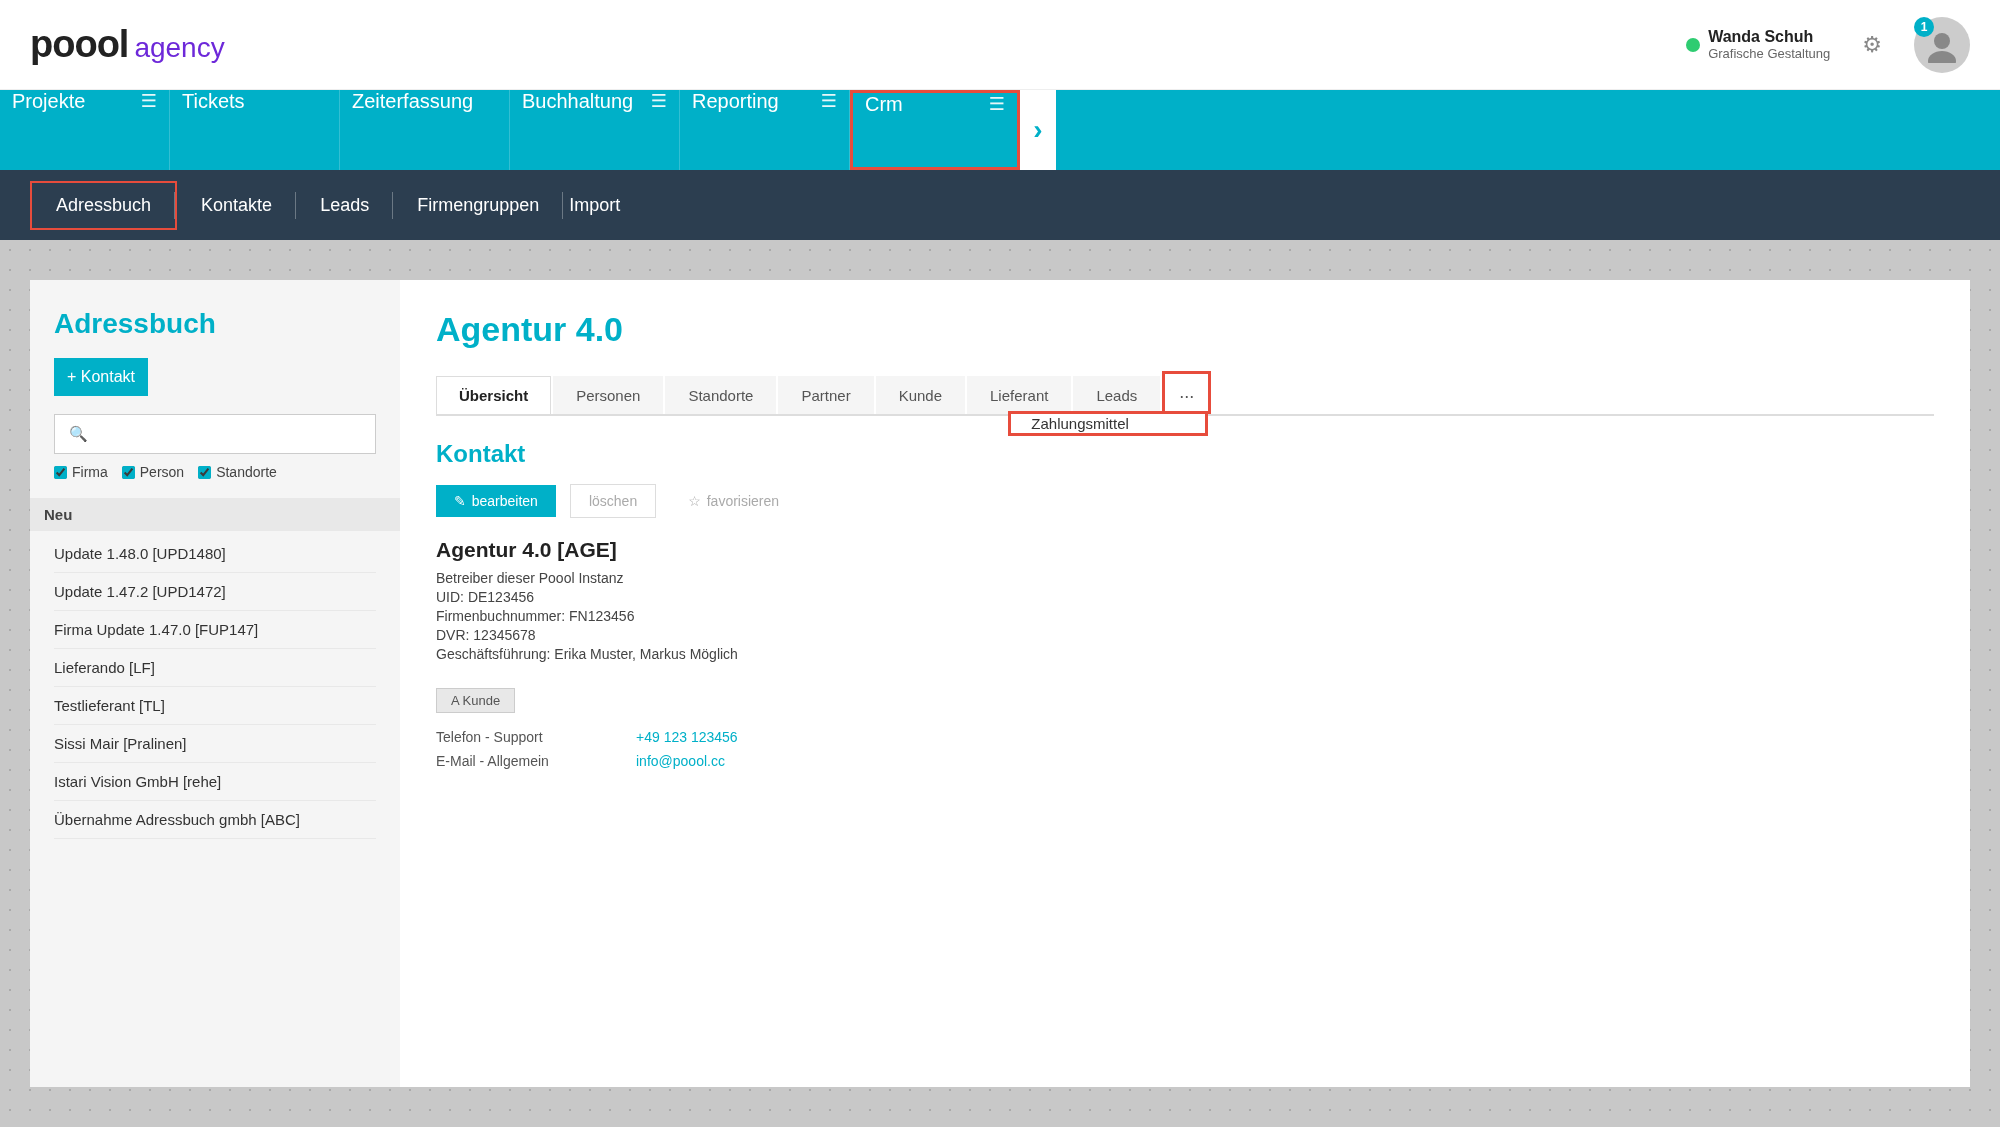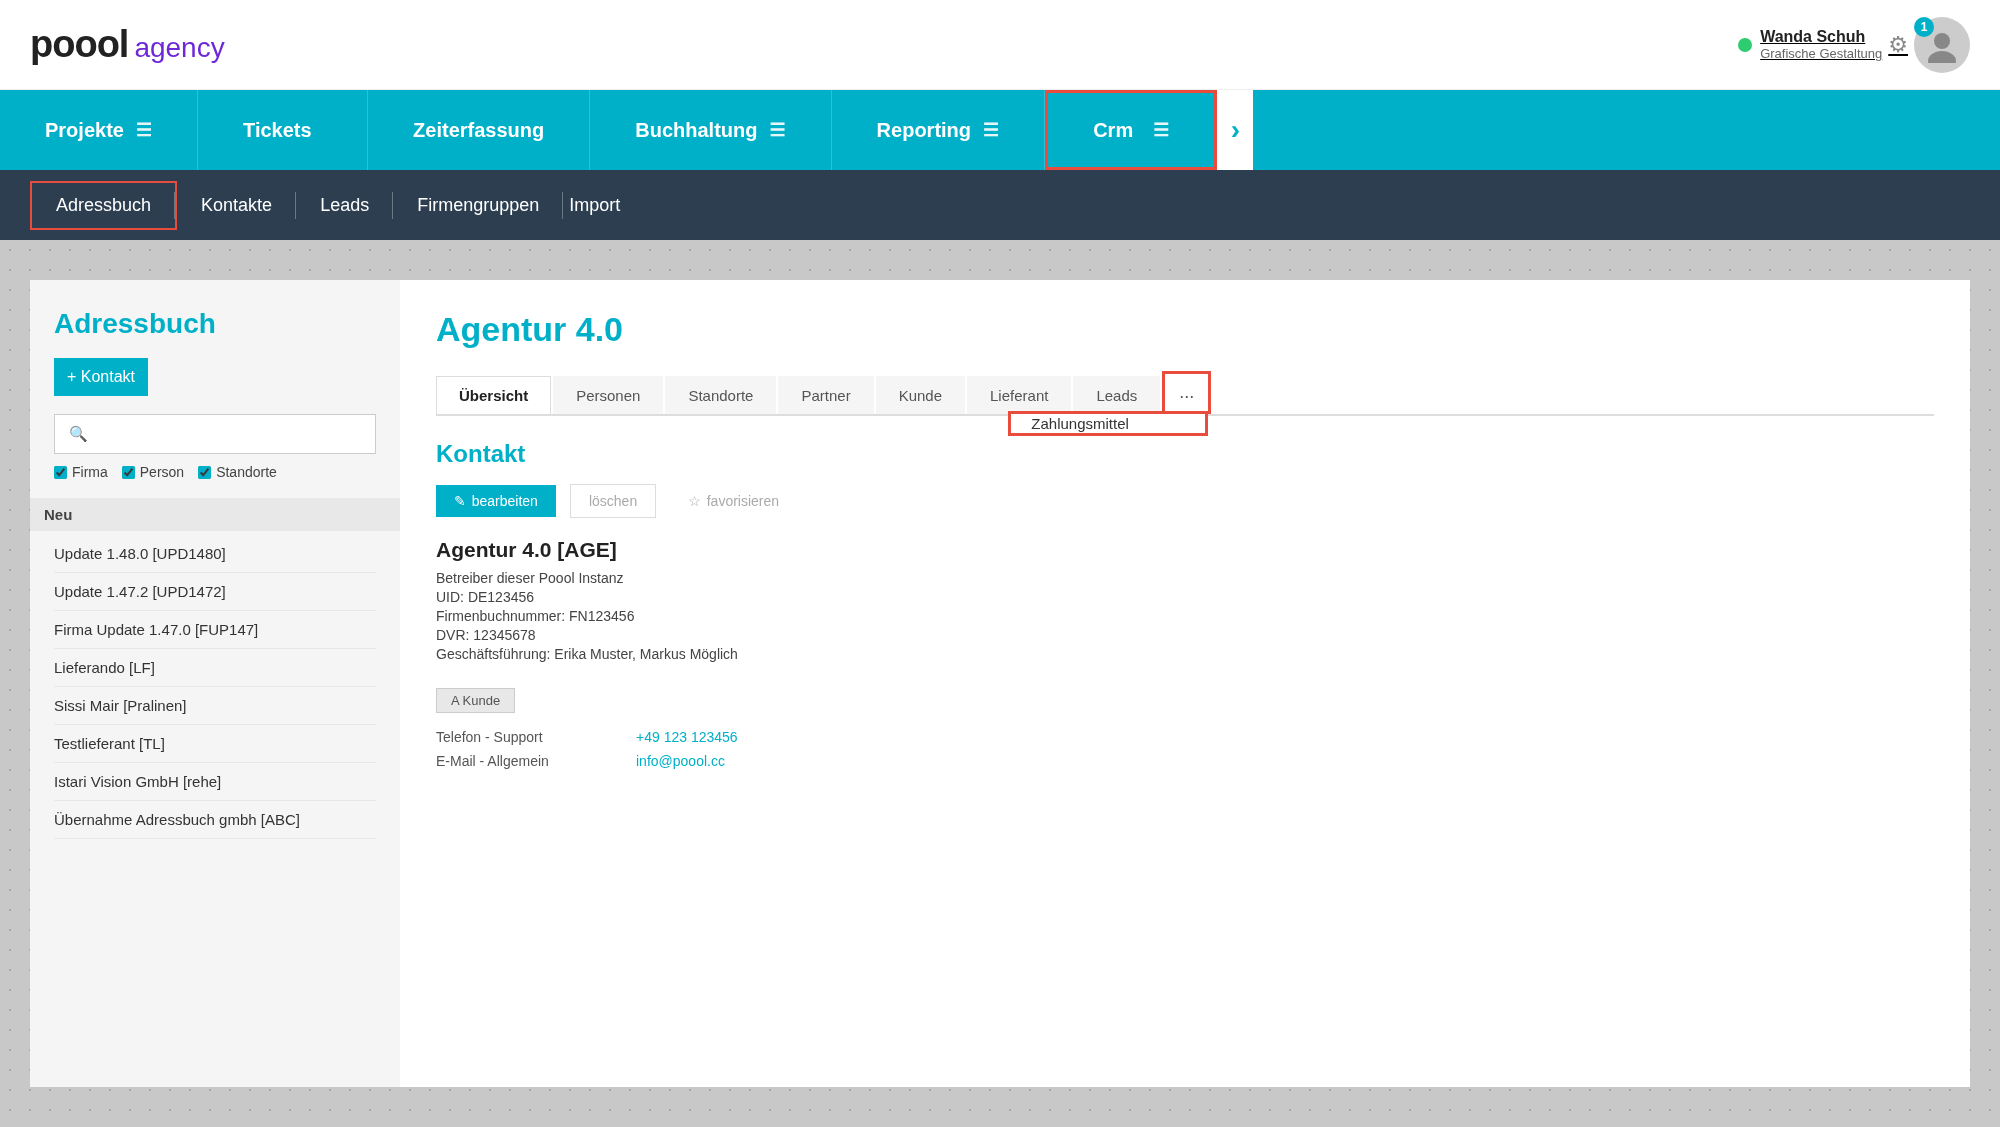--- a/index.html
+++ b/index.html
@@ -27,22 +27,21 @@
       letter-spacing: -1px;
     }
     .logo-agency {
       font-size: 28px;
       color: #6d28d9;
       font-weight: 400;
     }
     .header-right {
       display: flex;
       align-items: center;
-      gap: 6px;
-      text-decoration: underline;
+      gap: 32px;
     }
     .user-status {
       display: flex;
       align-items: center;
       gap: 8px;
     }
     .status-dot {
       width: 14px;
       height: 14px;
       background: #2ecc71;
@@ -93,27 +92,27 @@
 
     
     .main-nav {
       background: #00b0c8;
       display: flex;
       align-items: stretch;
       height: 80px;
     }
     .nav-item {
       display: flex;
-      align-items: center;
+      align-items: flex-start;
       justify-content: space-between;
-      padding: 0 45px;
+      padding: 0 12px;
       min-width: 170px;
       font-size: 20px;
       color: #fff;
-      font-weight: 700;
+      font-weight: 400;
       cursor: pointer;
       border-right: 1px solid rgba(255,255,255,0.2);
       gap: 12px;
     }
     .nav-item.crm-active {
       border: 3px solid #e74c3c;
       gap: 20px;
     }
     .nav-menu-icon {
       font-size: 18px;
@@ -487,22 +486,22 @@
           <input type="checkbox" checked="" style=""> 
           <span>Standorte</span>
         </label>
     </div>
     <div class="list-section-header">Neu</div>
     <div id="list-items-container">
         <div class="list-item">Update 1.48.0 [UPD1480]</div>
         <div class="list-item">Update 1.47.2 [UPD1472]</div>
         <div class="list-item">Firma Update 1.47.0 [FUP147]</div>
         <div class="list-item">Lieferando [LF]</div>
+        <div class="list-item">Testlieferant [TL]</div>
         <div class="list-item">Sissi Mair [Pralinen]</div>
-        <div class="list-item">Testlieferant [TL]</div>
         <div class="list-item">Istari Vision GmbH [rehe]</div>
         <div class="list-item">Übernahme Adressbuch gmbh [ABC]</div>
       </div>
   </div>
 
   <div class="right-panel">
     <div class="company-title">Agentur 4.0</div>
 
     
     <div class="tabs">

